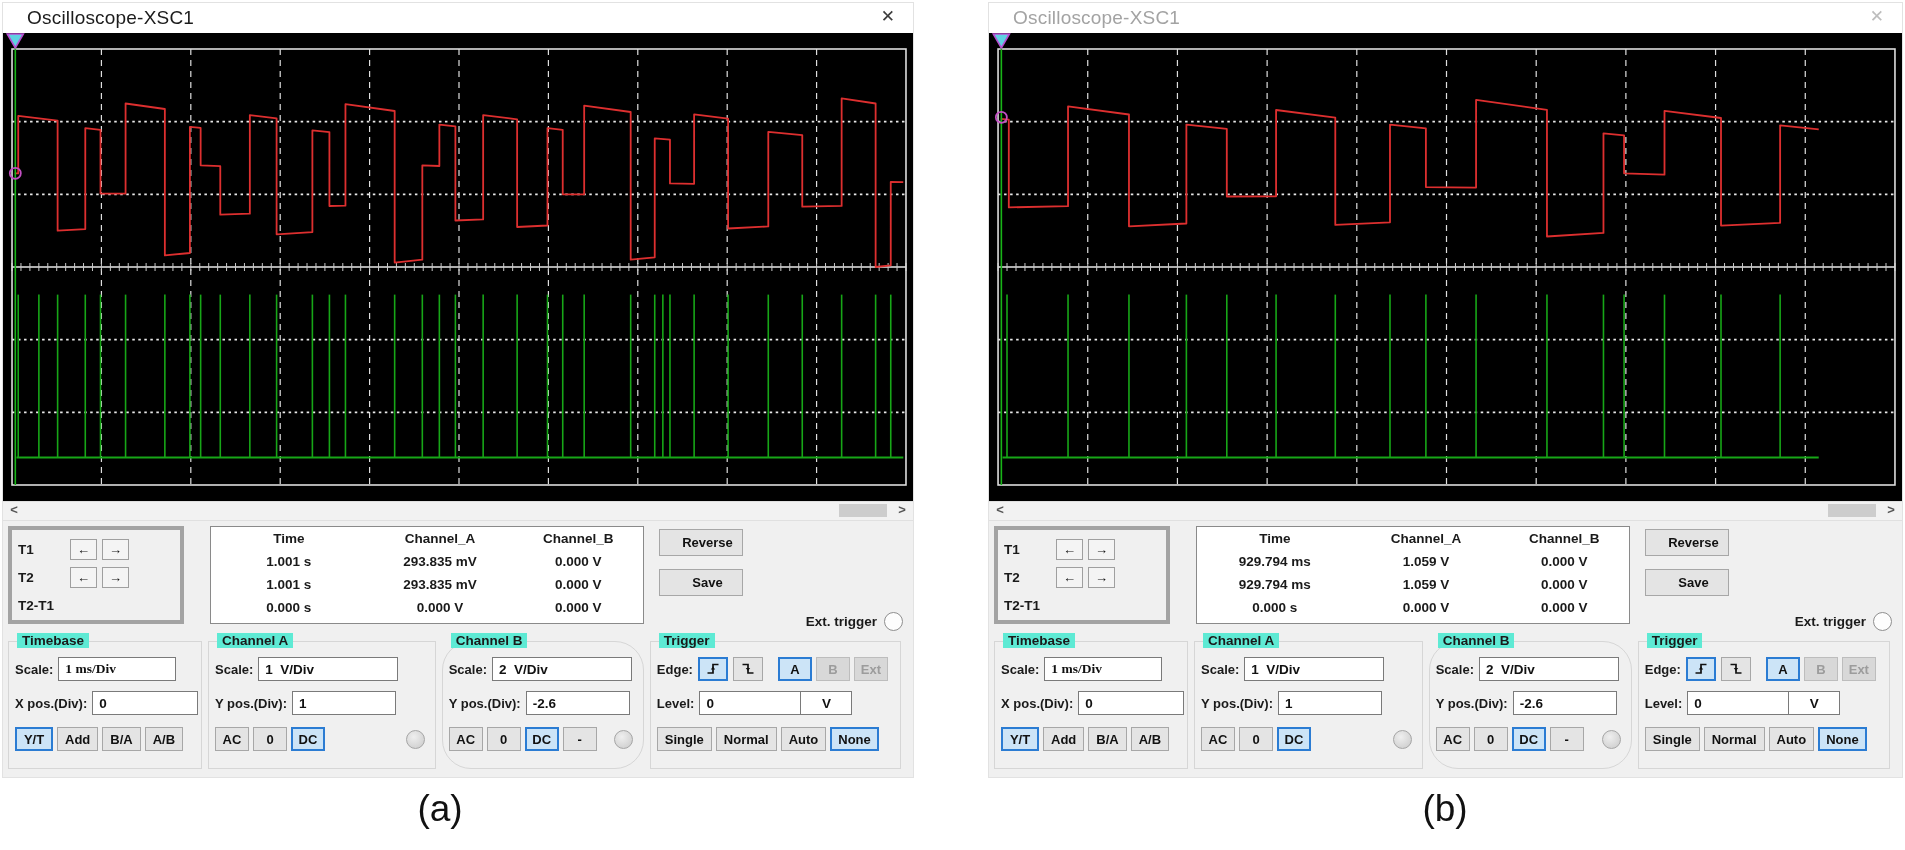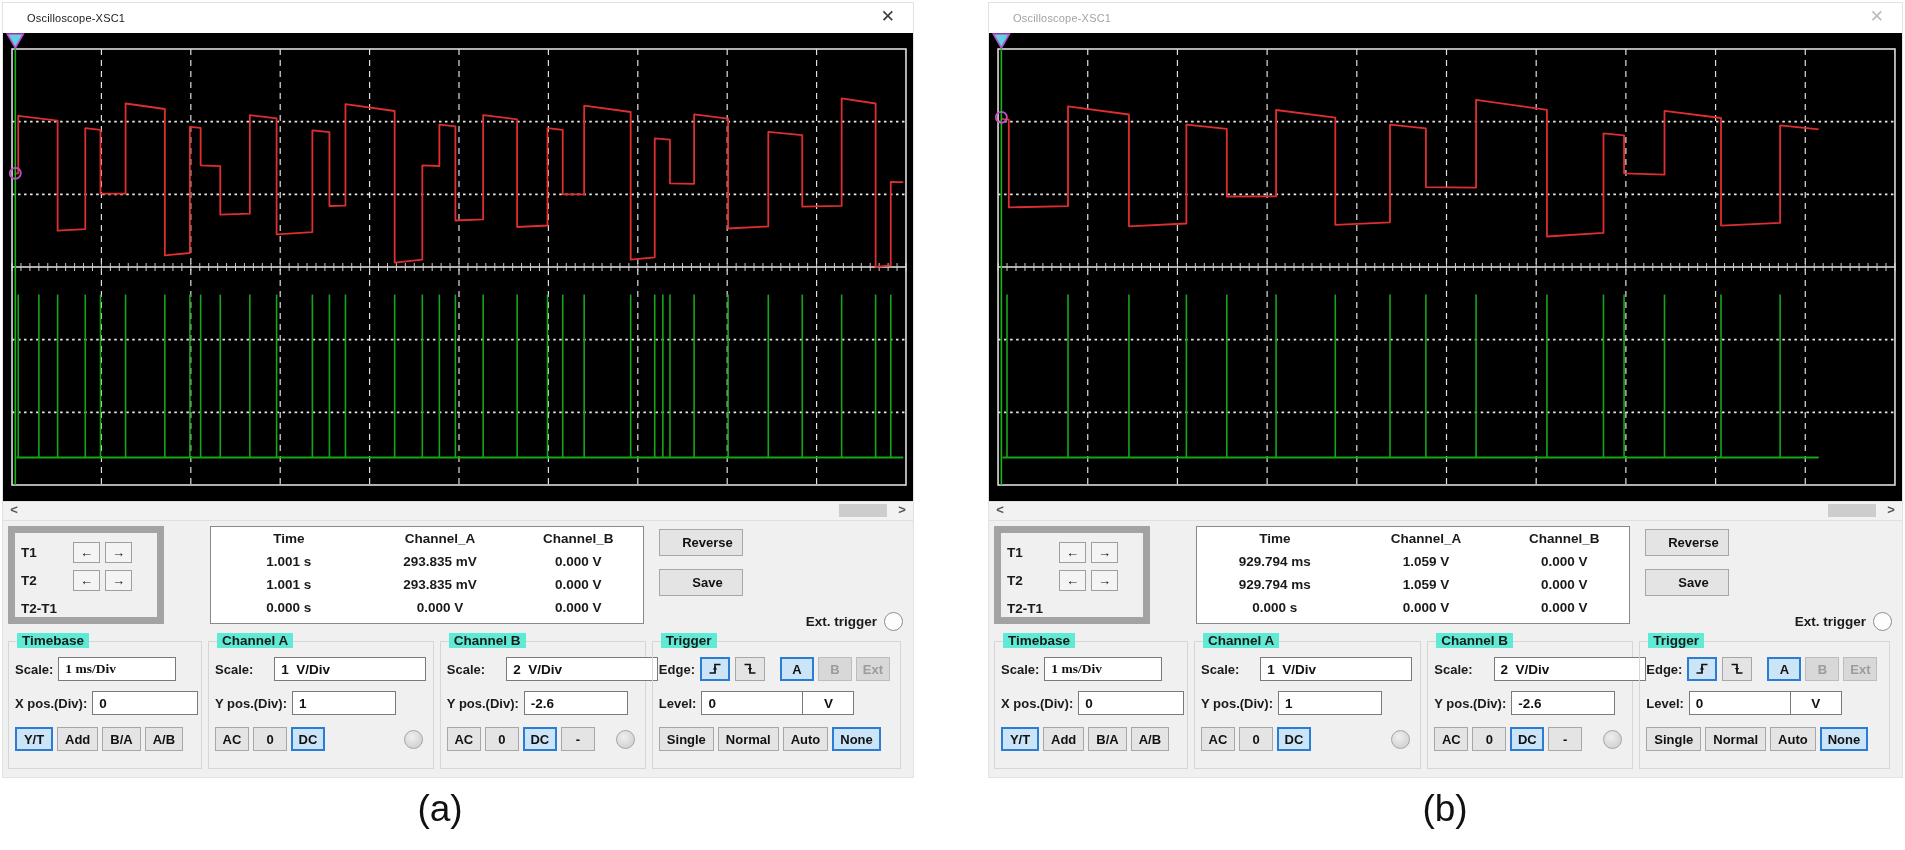--- a/index.html
+++ b/index.html
@@ -4,36 +4,36 @@
 <style>
   html,body{margin:0;padding:0;background:#fff;}
   .figure{position:relative;width:1905px;height:850px;background:#fff;overflow:hidden;
           font-family:"Liberation Sans","DejaVu Sans",sans-serif;color:#1a1a1a;}
   .slot{position:absolute;top:2px;}
   #slot-0{left:2px;width:912px;}
   #slot-1{left:988px;width:915px;}
   .scope-window{width:100%;height:776px;background:#f0f0f0;border:1px solid #e2e2e2;box-sizing:border-box;}
   
   .titlebar{height:30px;background:#fff;position:relative;display:flex;align-items:center;}
-  .win-title{font-size:11px;color:#1b1b1b;margin-left:24px;letter-spacing:.2px;}
+  .win-title{font-size:19px;color:#1b1b1b;margin-left:24px;letter-spacing:.2px;}
   .close-icon{position:absolute;right:18px;top:3px;font-size:17px;color:#3c3c3c;cursor:pointer;font-weight:400;}
   .inactive .win-title{color:#a3a3a3;}
   .inactive .close-icon{color:#bdbdbd;}
   
   .screen{height:468px;background:#000;position:relative;}
   .scope-svg{position:absolute;inset:0;width:100%;height:100%;display:block;}
   
   .hscroll{height:18px;background:#f2f2f2;border-top:1px solid #e0e0e0;border-bottom:1px solid #e0e0e0;position:relative;}
   .sb-arrow{position:absolute;top:0;width:18px;height:17px;line-height:16px;text-align:center;
             font-size:13px;font-weight:700;color:#555;cursor:pointer;}
   .sb-arrow.left{left:2px;} .sb-arrow.right{right:2px;}
   .sb-thumb{position:absolute;top:2px;right:26px;width:48px;height:13px;background:#cdcdcd;cursor:pointer;}
   
   .meas{height:112px;position:relative;padding-top:6px;box-sizing:border-box;}
-  .cursor-box{position:absolute;left:5px;top:5px;width:156px;height:98px;border:7px solid #a3a3a3;
+  .cursor-box{position:absolute;left:5px;top:5px;width:176px;height:98px;border:4px solid #a3a3a3;
               background:#f0f0f0;box-sizing:border-box;padding:5px 6px;}
   .crow{display:flex;align-items:center;height:28px;}
   .clab{font-size:13.5px;font-weight:700;width:52px;}
   .cbtn{width:27px;height:21px;margin-right:5px;background:#f4f4f4;border:1px solid #9f9f9f;
         font-size:13px;line-height:17px;font-weight:700;color:#111;padding:0;cursor:pointer;}
   .readout{position:absolute;left:207px;top:5px;width:434px;height:98px;background:#fff;
            border:1px solid #8a8a8a;box-sizing:border-box;font-size:13.5px;font-weight:600;}
   .rrow{display:flex;height:23px;align-items:center;}
   .rcell{text-align:center;}
   .rc-time{width:36%;} .rc-a{width:34%;} .rc-b{width:30%;}
@@ -45,29 +45,29 @@
   .btn.sel{background:#cce4f7;border:2px solid #2b7cd3;padding:1px 6px;}
   .btn.dis{background:#d8d8d8;color:#9c9c9c;border-color:#bdbdbd;cursor:default;}
   .exttrig{position:absolute;right:10px;bottom:2px;display:flex;align-items:center;font-size:13.5px;font-weight:700;}
   .led{width:17px;height:17px;border-radius:50%;border:1.5px solid #8f8f8f;background:#fdfdfd;
        display:inline-block;margin-left:7px;}
   .led.dim{background:radial-gradient(circle at 40% 35%, #efefef, #c9c9c9);border-color:#a5a5a5;}
   
   .controls{display:flex;padding:8px 4px 0 5px;}
   .group{position:relative;border:1px solid #d6d6d6;margin-right:6px;padding:12px 6px 6px 6px;
          box-sizing:border-box;height:128px;}
-  .g-tb{width:194px;} .g-cha{width:232px;} .g-chb{width:206px;} .g-trig{width:256px;margin-right:8px;}
+  .g-tb{width:194px;} .g-cha{width:232px;} .g-chb{width:206px;border-radius:29px;} .g-trig{width:256px;margin-right:8px;}
   .gcap{position:absolute;top:-9px;left:8px;background:#5eead4;padding:0 5px;font-size:13.5px;font-weight:700;}
   .grow{display:flex;align-items:center;height:30px;margin-bottom:4px;}
   .grow.btns{margin-top:6px;}
   .lab{font-size:13px;font-weight:700;margin-right:5px;white-space:nowrap;}
   .field{background:#fff;border:1px solid #7a7a7a;height:24px;box-sizing:border-box;
          font-size:13.5px;font-weight:600;padding:0 6px;color:#111;
          font-family:"Liberation Sans","DejaVu Sans",sans-serif;}
-  .f-scale{width:118px;font-family:Liberation Serif, serif;} .f-scale2{width:152px;margin-left:16px;} .f-pos{width:106px;} .f-pos2{width:104px;}
+  .f-scale{width:118px;font-family:Liberation Serif, serif;} .f-scale2{width:140px;} .f-pos{width:106px;} .f-pos2{width:104px;}
   .f-level{width:102px;} .f-unit{width:52px;text-align:center;margin-left:-1px;}
   .btn.mode{margin-right:4px;min-width:38px;}
   .btn.small{margin-right:4px;min-width:34px;padding:2px 5px;}
   .btn.iconb{width:30px;padding:1px 2px;margin-right:5px;line-height:0;}
   .grp-led{margin-left:auto;margin-right:4px;}
   .gap10{width:10px;display:inline-block;}
   
   .caption{position:absolute;top:788px;width:220px;text-align:center;font-size:37px;color:#111;
            font-family:"Liberation Sans","DejaVu Sans",sans-serif;}
   #cap-0{left:330px;} #cap-1{left:1335px;}

